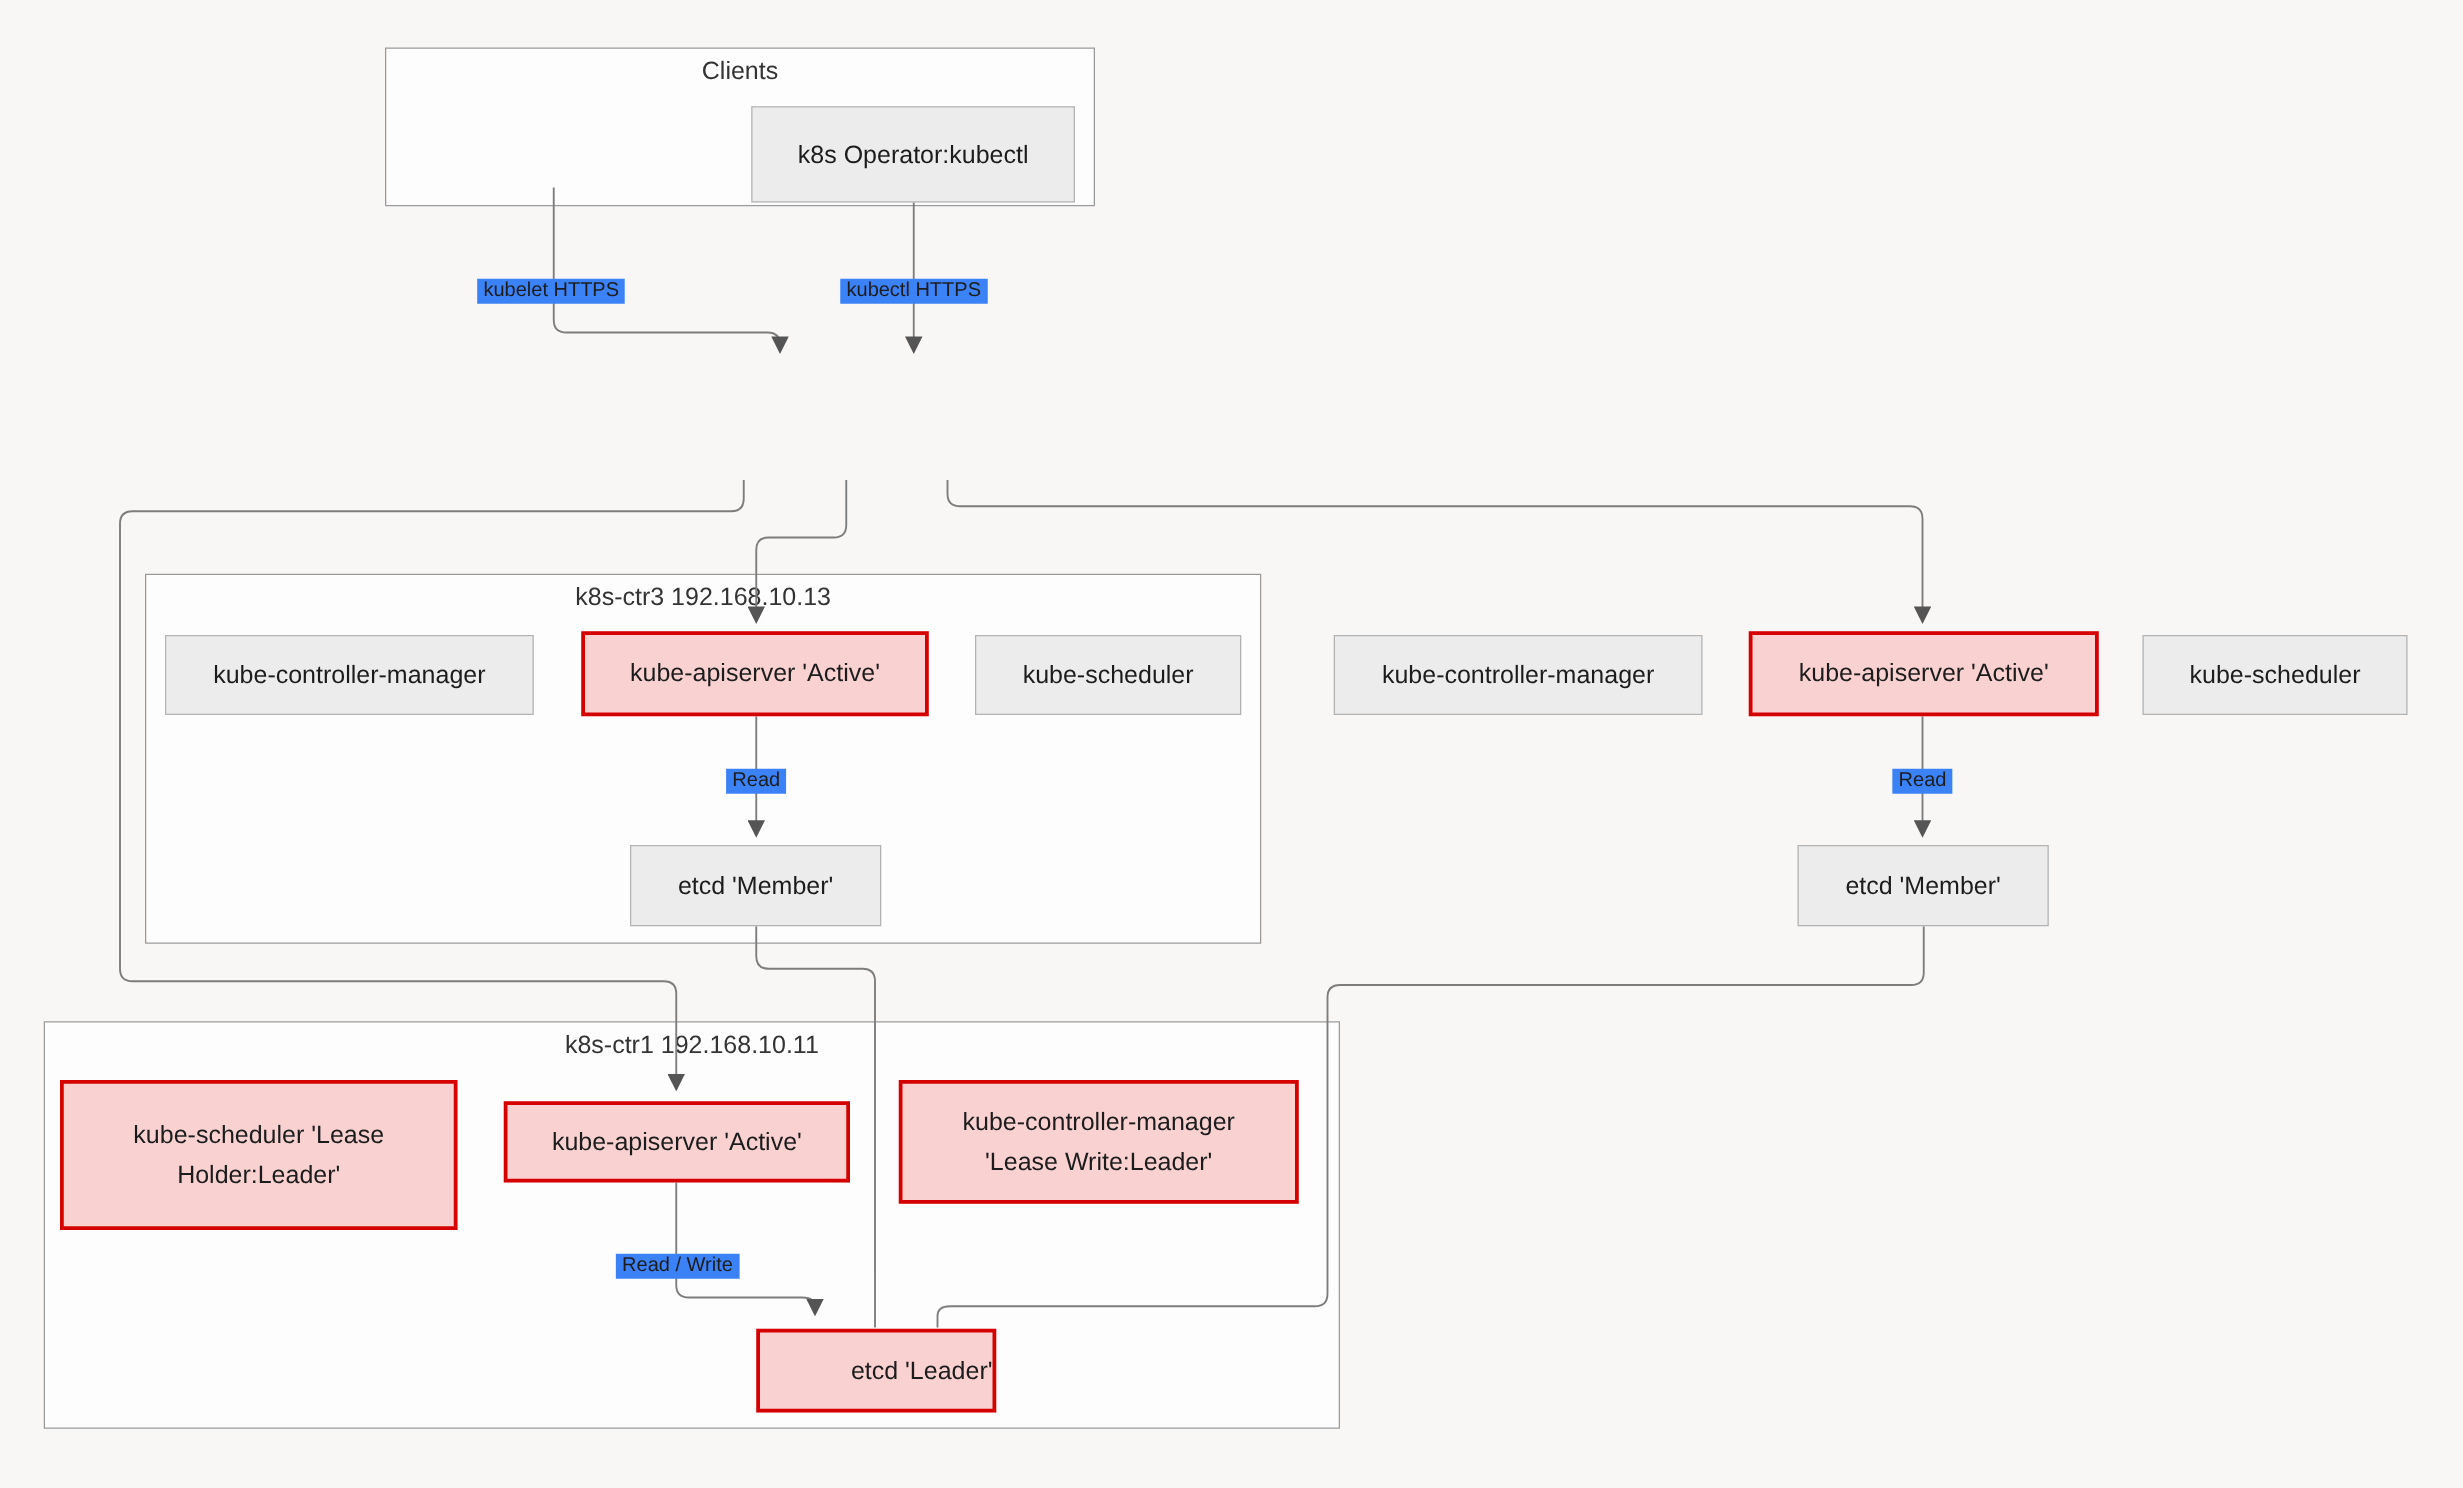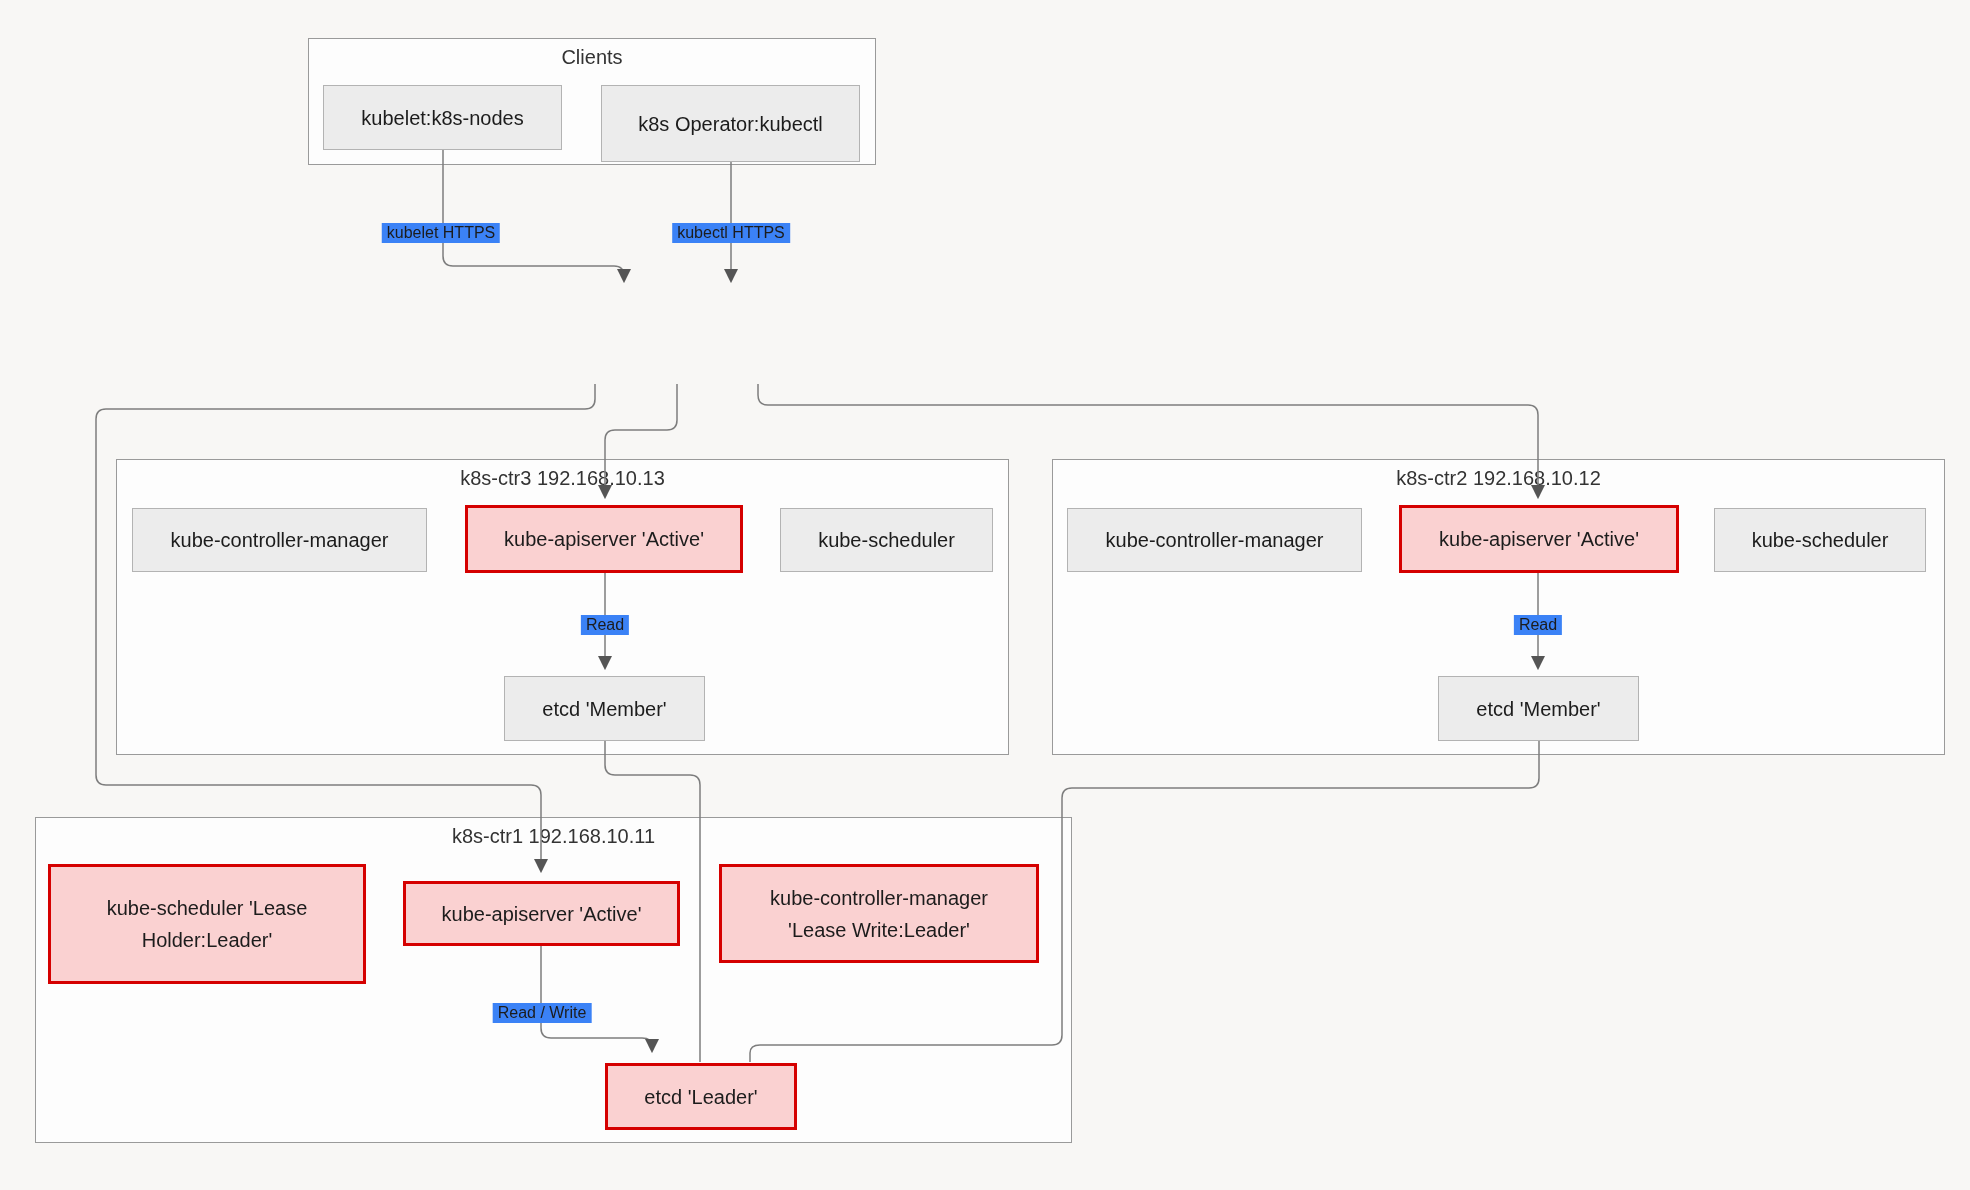--- a/index.html
+++ b/index.html
@@ -75,23 +75,20 @@
 <div class="stage">
 
   <div class="group" style="left:308px; top:38px; width:568px; height:127px;">
     <div class="group-title">Clients</div>
   </div>
 
   <div class="group" style="left:116px; top:459px; width:893px; height:296px;">
     <div class="group-title">k8s-ctr3 192.168.10.13</div>
   </div>
 
-  <div class="group" style="left:1052px; top:459px; width:893px; height:296px;">
-    <div class="group-title">k8s-ctr2 192.168.10.12</div>
-  </div>
 
   <div class="group" style="left:35px; top:817px; width:1037px; height:326px;">
     <div class="group-title">k8s-ctr1 192.168.10.11</div>
   </div>
 
   <svg class="edges" width="1970" height="1190" viewBox="0 0 1970 1190">
     <defs>
       <marker id="arrow" markerUnits="userSpaceOnUse" markerWidth="14" markerHeight="14" viewBox="0 0 10 10" refX="8.5" refY="5" orient="auto">
         <path d="M0,0 L10,5 L0,10 z" style="fill:#555555; stroke:none;"></path>
       </marker>
@@ -101,23 +98,20 @@
     <path marker-end="url(#arrow)" d="M595,384 L595,399 Q595,409 585,409 L106,409 Q96,409 96,419 L96,775 Q96,785 106,785 L531,785 Q541,785 541,795 L541,871"></path>
     <path marker-end="url(#arrow)" d="M677,384 L677,420 Q677,430 667,430 L615,430 Q605,430 605,440 L605,497"></path>
     <path marker-end="url(#arrow)" d="M758,384 L758,395 Q758,405 768,405 L1528,405 Q1538,405 1538,415 L1538,497"></path>
     <path marker-end="url(#arrow)" d="M605,573 L605,668"></path>
     <path marker-end="url(#arrow)" d="M1538,573 L1538,668"></path>
     <path d="M605,741 L605,765 Q605,775 615,775 L690,775 Q700,775 700,785 L700,1062"></path>
     <path marker-end="url(#arrow)" d="M541,946 L541,1028 Q541,1038 551,1038 L642,1038 Q652,1038 652,1046 L652,1051"></path>
     <path d="M1539,741 L1539,778 Q1539,788 1529,788 L1072,788 Q1062,788 1062,798 L1062,1035 Q1062,1045 1052,1045 L760,1045 Q750,1045 750,1053 L750,1062"></path>
   </svg>
 
-  <div class="node" style="left:323px; top:85px; width:239px; height:65px;">
-    <span>kubelet:k8s-nodes</span>
-  </div>
   <div class="node" style="left:601px; top:85px; width:259px; height:77px;">
     <span>k8s Operator:kubectl</span>
   </div>
 
 
   <div class="node" style="left:132px; top:508px; width:295px; height:64px;">
     <span>kube-controller-manager</span>
   </div>
   <div class="node red" style="left:465px; top:505px; width:278px; height:68px;">
     <span>kube-apiserver 'Active'</span>
@@ -146,21 +140,21 @@
     <span>kube-scheduler 'Lease</span>
     <span>Holder:Leader'</span>
   </div>
   <div class="node red" style="left:403px; top:881px; width:277px; height:65px;">
     <span>kube-apiserver 'Active'</span>
   </div>
   <div class="node red" style="left:719px; top:864px; width:320px; height:99px;">
     <span>kube-controller-manager</span>
     <span>'Lease Write:Leader'</span>
   </div>
-  <div class="node red" style="left:605px; top:1063px; width:192px; height:67px;">
+  <div class="node red" style="left:605px; top:1063px; width:192px; height:67px;align-items:flex-end;">
     <span>etcd 'Leader'</span>
   </div>
 
   <div class="edge-label" style="left:441px; top:233px;">kubelet HTTPS</div>
   <div class="edge-label" style="left:731px; top:233px;">kubectl HTTPS</div>
   <div class="edge-label" style="left:605px; top:625px;">Read</div>
   <div class="edge-label" style="left:1538px; top:625px;">Read</div>
   <div class="edge-label" style="left:542px; top:1013px;">Read / Write</div>
 
 </div>

